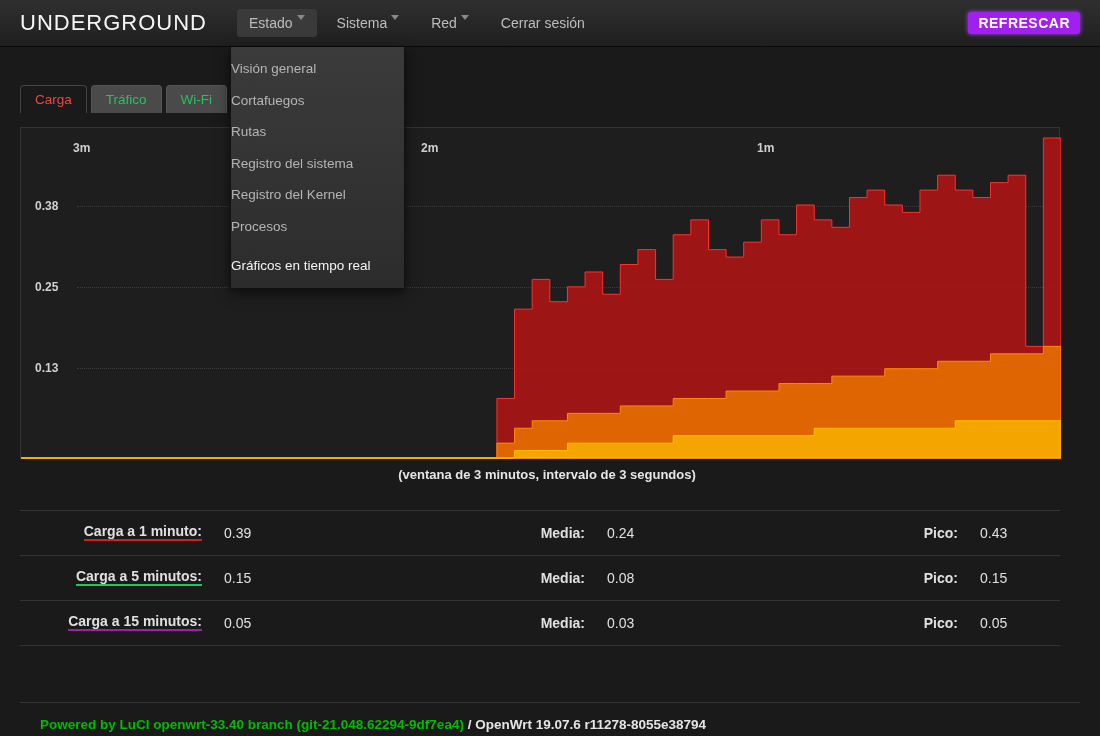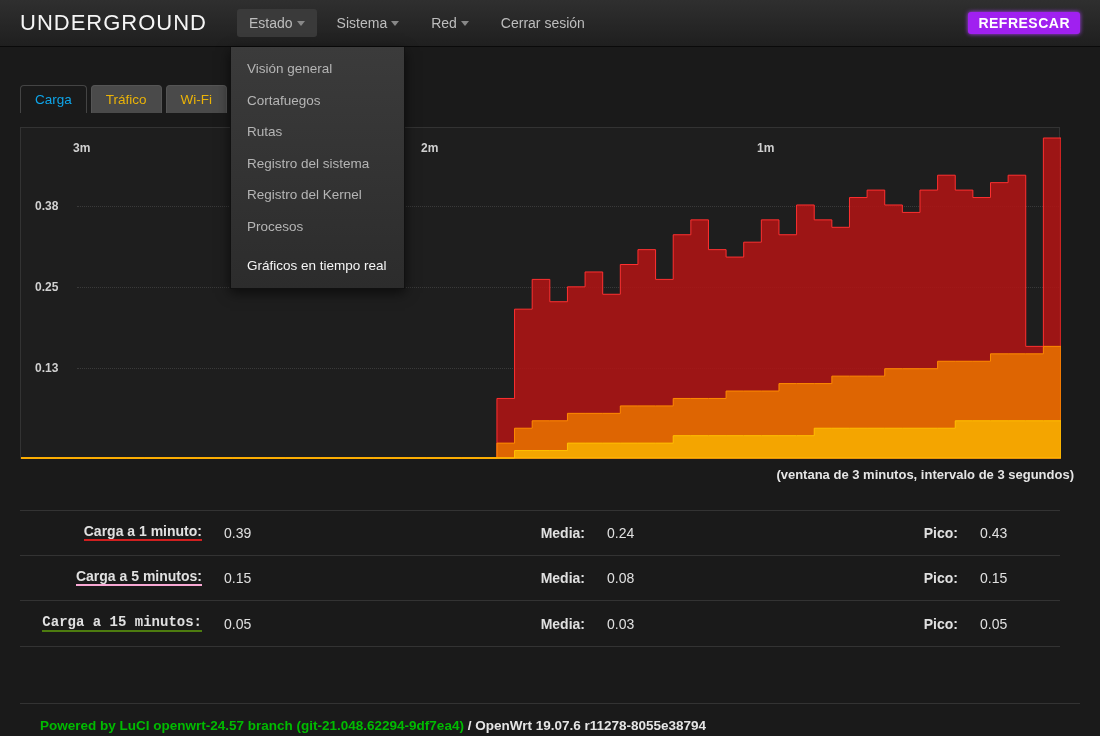--- a/index.html
+++ b/index.html
@@ -1,47 +1,47 @@
 <!DOCTYPE html>
 <html><head>
   <meta charset="utf-8">
   <style>
     * { margin: 0; padding: 0; box-sizing: border-box; }
     body { background: #1a1a1a; color: #e0e0e0; font-family: -apple-system, BlinkMacSystemFont, "Segoe UI", Arial, sans-serif; font-size: 14px; width: 1100px; height: 736px; overflow: hidden; }
 
     .header { height: 47px; background: linear-gradient(#2f2f2f, #1f1f1f); border-bottom: 1px solid #0a0a0a; display:flex; align-items:center; padding: 0 20px; position:relative; }
     .brand { font-size: 22px; font-weight: 300; letter-spacing: 1px; color: #f5f5f5; margin-right: 30px; }
     .nav { display:flex; gap: 8px; }
-    .nav-item { padding: 6px 12px; color: #bdbdbd; cursor: pointer; border-radius:3px; display:flex; align-items:center; gap:4px; }
+    .nav-item { padding: 6px 12px; color: #bdbdbd; cursor: pointer; border-radius:3px; display:flex; align-items:flex-start; gap:4px; }
     .nav-item.open { background: #3a3a3a; }
     .caret { width:0; height:0; border-left:4px solid transparent; border-right:4px solid transparent; border-top:5px solid #888; display:inline-block; }
     .refresh-btn { margin-left:auto; background: #a020f0; color:white; padding:3px 10px; font-size:14px; font-weight:bold; border-radius:3px; box-shadow: 0 0 4px #b040ff; cursor:pointer; letter-spacing:0.5px; }
 
     .dropdown { position:absolute; left:230px; top:47px; width:175px; background: linear-gradient(#3b3b3b,#2c2c2c); border:1px solid #111; border-top:none; box-shadow:0 4px 12px rgba(0,0,0,0.6); z-index:50; padding:6px 0; }
-    .dropdown-item { padding:7px 16px; color:#b5b5b5; cursor:pointer; font-size:13.5px; line-height:1.3; }
+    .dropdown-item { padding:7px 0; color:#b5b5b5; cursor:pointer; font-size:13.5px; line-height:1.3; }
     .dropdown-item.active { color:#f5f5f5; font-weight:400;margin-top:8px; }
 
     .content { padding: 38px 20px 20px 20px; }
     .tabs { display:flex; gap:4px; margin-bottom:14px; }
-    .tab { padding:6px 14px; background:#4a4a4a; color:#eab308; border-radius:4px 4px 0 0; cursor:pointer; font-size:13.5px; border:1px solid #555; border-bottom:none; }
-    .tab.active { background:#1a1a1a; color:#0ea5e9; border:1px solid #444; border-bottom:none; }
+    .tab { padding:6px 14px; background:#4a4a4a; color:#22c55e; border-radius:4px 4px 0 0; cursor:pointer; font-size:13.5px; border:1px solid #555; border-bottom:none; }
+    .tab.active { background:#1a1a1a; color:#ef4444; border:1px solid #444; border-bottom:none; }
 
     .chart-wrap { background:#1e1e1e; border:1px solid #333; width:1040px; height:332px; position:relative; }
     .xlabel { position:absolute; top:13px; font-size:12px; color:#d0d0d0; font-weight:600;text-align:right; }
     .ylab { position:absolute; left:14px; font-size:12px; color:#d0d0d0; font-weight:700; }
     .ytick { position:absolute; left:56px; right:0; border-top:1px dotted #3a3a3a; }
-    .caption { text-align:right; font-size:13px; font-weight:600; color:#e5e5e5; margin-top:8px; padding-right:6px; }
+    .caption { text-align:center; font-size:13px; font-weight:600; color:#e5e5e5; margin-top:8px; padding-right:6px; }
 
     .table { margin-top:28px; width:1040px; }
     .row { display:flex; align-items:center; padding:12px 12px; border-bottom:1px solid #333; }
     .row:first-child { border-top:1px solid #333; }
     .rowlabel { width:170px; text-align:right; font-weight:700; font-size:14px; padding-bottom:2px; }
     .u-red { border-bottom:2px solid #d02020; display:inline-block;text-align:right; }
-    .u-or1 { border-bottom:2px solid #f9a8d4; display:inline-block; }
-    .u-or2 { border-bottom:2px solid #4d7c0f; display:inline-block;font-family:Liberation Mono, monospace; }
+    .u-or1 { border-bottom:2px solid #22c55e; display:inline-block; }
+    .u-or2 { border-bottom:2px solid #a21caf; display:inline-block; }
     .val { width:90px; padding-left:22px; font-size:14px; }
     .spacer { flex:1; }
     .mlabel { width:70px; font-weight:700; text-align:right; }
     .plabel { width:60px; font-weight:700; text-align:right; }
 
     .footer { margin-top:56px; padding:0 20px; font-size:13.5px; border-top:1px solid #333; padding-top:14px; }
     .footer .lnk { color:#0b0; font-weight:700; }
     .footer .rest { color:#e5e5e5; font-weight:700; }
 
     svg.chartsvg { position:absolute; left:0; top:0; }
@@ -140,15 +140,15 @@
       <div class="spacer"></div>
       <div class="mlabel">Media:</div>
       <div class="val">0.03</div>
       <div class="spacer"></div>
       <div class="plabel">Pico:</div>
       <div class="val">0.05</div>
     </div>
   </div>
 
   <div class="footer">
-    <span class="lnk">Powered by LuCI openwrt-24.57 branch (git-21.048.62294-9df7ea4)</span><span class="rest"> / </span><span class="rest">OpenWrt 19.07.6 r11278-8055e38794</span>
+    <span class="lnk">Powered by LuCI openwrt-33.40 branch (git-21.048.62294-9df7ea4)</span><span class="rest"> / </span><span class="rest">OpenWrt 19.07.6 r11278-8055e38794</span>
   </div>
 </div>
 
 </body></html>

